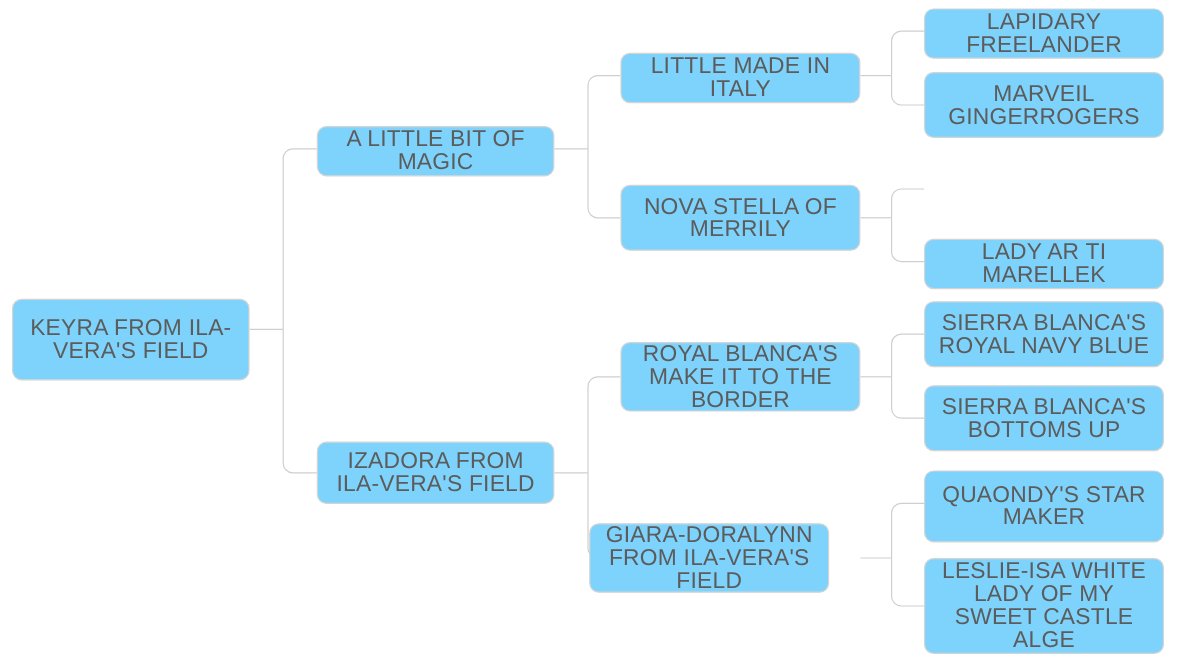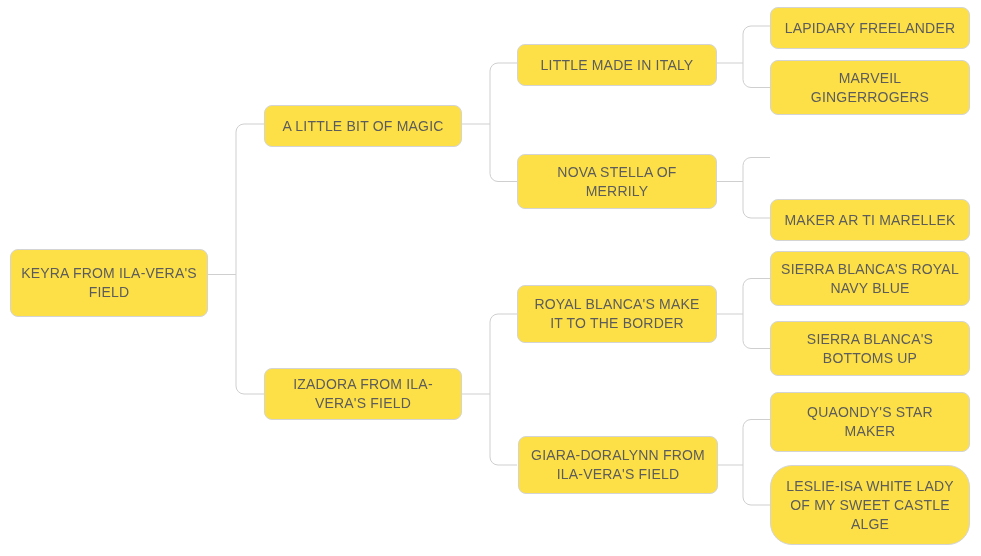--- a/index.html
+++ b/index.html
@@ -20,23 +20,23 @@
     left: 0;
     top: 0;
     width: 981px;
     height: 556px;
   }
   .node {
     position: absolute;
     box-sizing: border-box;
     border: 1px solid #d4d4d4;
     border-radius: 8px;
-    background: #fde047;
+    background: #7dd3fc;
     color: #5c5c5c;
-    font-size: 14px;
+    font-size: 19px;
     line-height: 19px;
     letter-spacing: 0.2px;
     display: flex;
     align-items: center;
     justify-content: center;
     text-align: center;
     padding: 20px 10px;
     z-index: 2;
   }
   .node-label {
@@ -95,39 +95,39 @@
 
   <div class="node" style="left:517px; top:44px; width:200px; height:38px;">
     <span class="node-label">LITTLE MADE IN ITALY</span>
   </div>
   <div class="node" style="left:517px; top:154px; width:200px; height:55px;">
     <span class="node-label">NOVA STELLA OF MERRILY</span>
   </div>
   <div class="node" style="left:517px; top:285px; width:200px; height:58px;">
     <span class="node-label">ROYAL BLANCA'S MAKE IT TO THE BORDER</span>
   </div>
-  <div class="node" style="left:518px; top:436px; width:200px; height:58px;text-align:center;">
+  <div class="node" style="left:491px; top:436px; width:200px; height:58px;text-align:center;">
     <span class="node-label">GIARA-DORALYNN FROM ILA-VERA'S FIELD</span>
   </div>
 
   <div class="node" style="left:770px; top:7px; width:200px; height:38px;">
     <span class="node-label">LAPIDARY FREELANDER</span>
   </div>
   <div class="node" style="left:770px; top:60px; width:200px; height:55px;">
     <span class="node-label">MARVEIL GINGERROGERS</span>
   </div>
   <div class="node" style="left:770px; top:199px; width:200px; height:38px;">
-    <span class="node-label">MAKER AR TI MARELLEK</span>
+    <span class="node-label">LADY AR TI MARELLEK</span>
   </div>
   <div class="node" style="left:770px; top:251px; width:200px; height:55px;">
     <span class="node-label">SIERRA BLANCA'S ROYAL NAVY BLUE</span>
   </div>
   <div class="node" style="left:770px; top:321px; width:200px; height:55px;">
     <span class="node-label">SIERRA BLANCA'S BOTTOMS UP</span>
   </div>
   <div class="node" style="left:770px; top:392px; width:200px; height:60px;">
     <span class="node-label">QUAONDY'S STAR MAKER</span>
   </div>
-  <div class="node" style="left:770px; top:465px; width:200px; height:80px;border-radius:22px;">
+  <div class="node" style="left:770px; top:465px; width:200px; height:80px;">
     <span class="node-label">LESLIE-ISA WHITE LADY OF MY SWEET CASTLE ALGE</span>
   </div>
 
 </div>
 
 </body></html>

